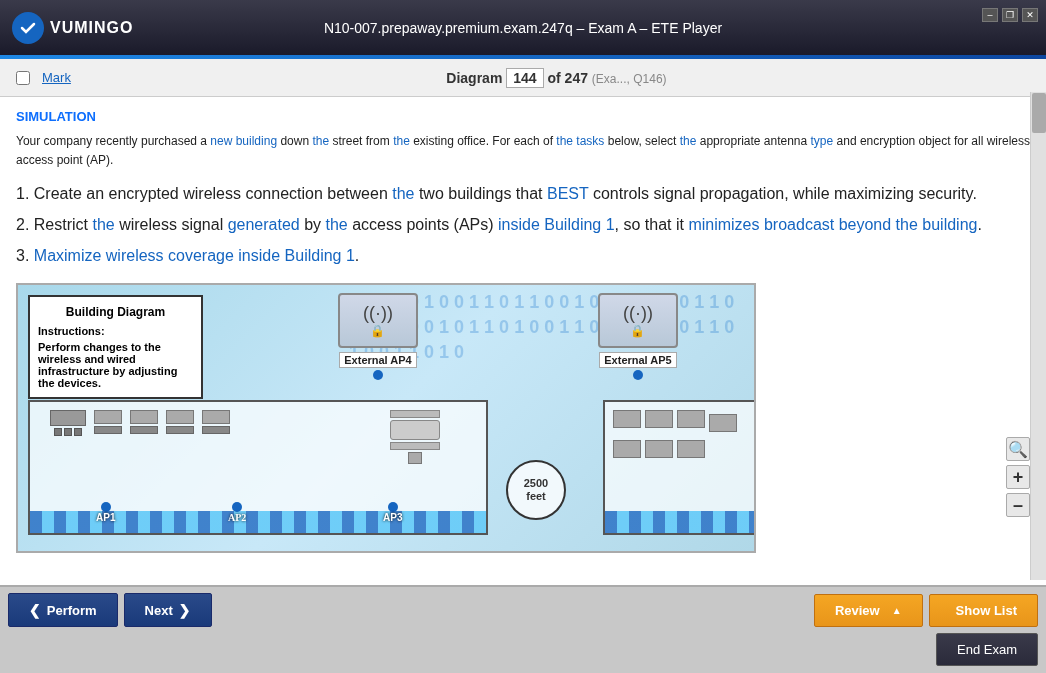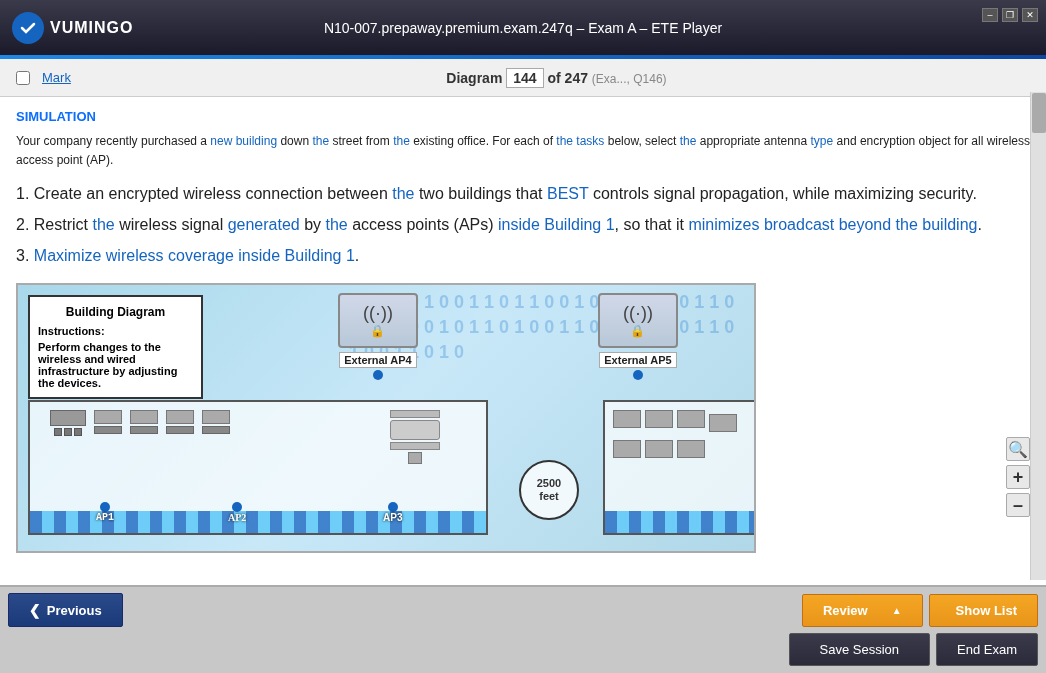--- a/index.html
+++ b/index.html
@@ -189,21 +189,21 @@
     .ap-small-dot {
       width: 10px; height: 10px; border-radius: 50%; background: #1565c0;
     }
     .ap-small-label {
       font-size: 10px; font-weight: bold; color: white;
       background: transparent; text-shadow: 0 0 3px #000;
     }
 
     
     .distance-circle {
-      position: absolute; left: 501px; top: 175px;
+      position: absolute; left: 488px; top: 175px;
       width: 60px; height: 60px;
       border-radius: 50%; border: 2px solid #333;
       background: rgba(255,255,255,0.8);
       display: flex; flex-direction: column; align-items: center; justify-content: center;
       z-index: 3; font-size: 11px; font-weight: bold; color: #333; line-height: 1.2;
     }
 
     
     #zoom-controls {
       position: absolute; right: 16px; top: 340px;
@@ -248,21 +248,21 @@
       padding: 8px 20px; cursor: pointer; font-size: 13px; font-weight: bold;
       display: flex; align-items: center; gap: 6px;
       border-radius: 2px;
     }
     .nav-btn .arrow { font-size: 14px; }
 
     .review-btn {
       background: linear-gradient(180deg, #f5a623 0%, #e8951a 100%);
       color: white; border: 1px solid #c07010;
       padding: 8px 20px; cursor: pointer; font-size: 13px; font-weight: bold;
-      display: flex; align-items: center; gap: 24px;
+      display: flex; align-items: center; gap: 12px;
       border-radius: 2px; margin-left: auto;
     }
     .review-btn .caret { font-size: 10px; }
 
     .answer-btn {
       background: linear-gradient(180deg, #f5a623 0%, #e8951a 100%);
       color: white; border: 1px solid #c07010;
       padding: 8px 20px; cursor: pointer; font-size: 13px; font-weight: bold;
       display: flex; align-items: center; gap: 6px;
       border-radius: 2px;
@@ -413,21 +413,21 @@
         <div style="width:28px;height:18px;background:#aaa;border:1px solid #777;"></div>
         <div style="width:28px;height:18px;background:#aaa;border:1px solid #777;"></div>
         <div style="width:28px;height:18px;background:#aaa;border:1px solid #777;margin-top:4px;"></div>
         <div style="width:28px;height:18px;background:#aaa;border:1px solid #777;margin-top:4px;"></div>
         <div style="width:28px;height:18px;background:#aaa;border:1px solid #777;margin-top:4px;"></div>
         <div style="width:28px;height:18px;background:#aaa;border:1px solid #777;margin-top:4px;"></div>
       </div>
       <div class="floor-stripe"></div>
     </div>
 
-    <div class="ap-small" style="left:78px; bottom:28px;font-family:Liberation Mono, monospace;">
+    <div class="ap-small" style="left:78px; bottom:28px;">
       <div class="ap-small-dot"></div>
       <div class="ap-small-label">AP1</div>
     </div>
 
     <div class="ap-small" style="left:210px; bottom:28px;font-family:Liberation Serif, serif;">
       <div class="ap-small-dot"></div>
       <div class="ap-small-label">AP2</div>
     </div>
 
     <div class="ap-small" style="left:365px; bottom:28px;">
@@ -451,32 +451,35 @@
 </div>
 
 <div id="scrollbar">
   <div class="scroll-thumb"></div>
 </div>
 
 <div id="bottom-bar">
   <div id="nav-row">
     <button class="nav-btn">
       <span class="arrow">❮</span>
-      <span>Previous</span>
+      <span>Perform</span>
+    </button>
+    <button class="nav-btn">
+      <span>Next</span>
+      <span class="arrow">❯</span>
     </button>
 
     <button class="review-btn">
       <span>Review</span>
       <span class="caret">▲</span>
     </button>
 
 
     <button class="show-list-btn">
       <div class="cb-box"></div>
       <span>Show List</span>
     </button>
   </div>
 
   <div id="action-row">
-    <button class="save-btn">Save Session</button>
     <button class="end-btn">End Exam</button>
   </div>
 </div>
 
 </body></html>

